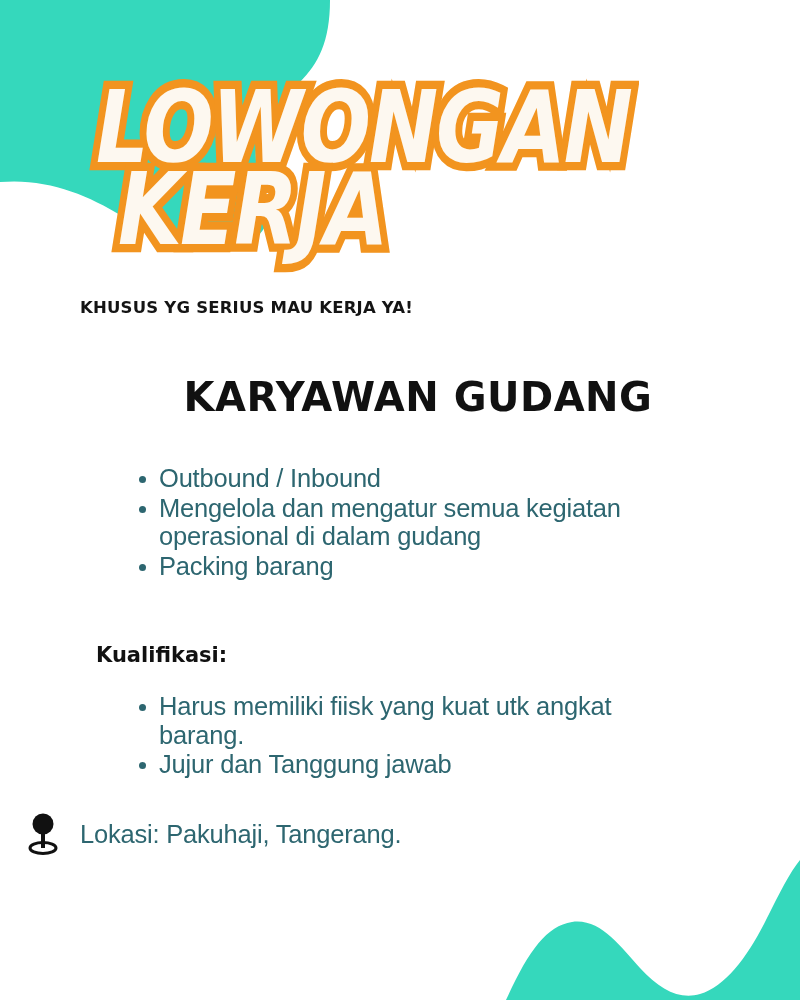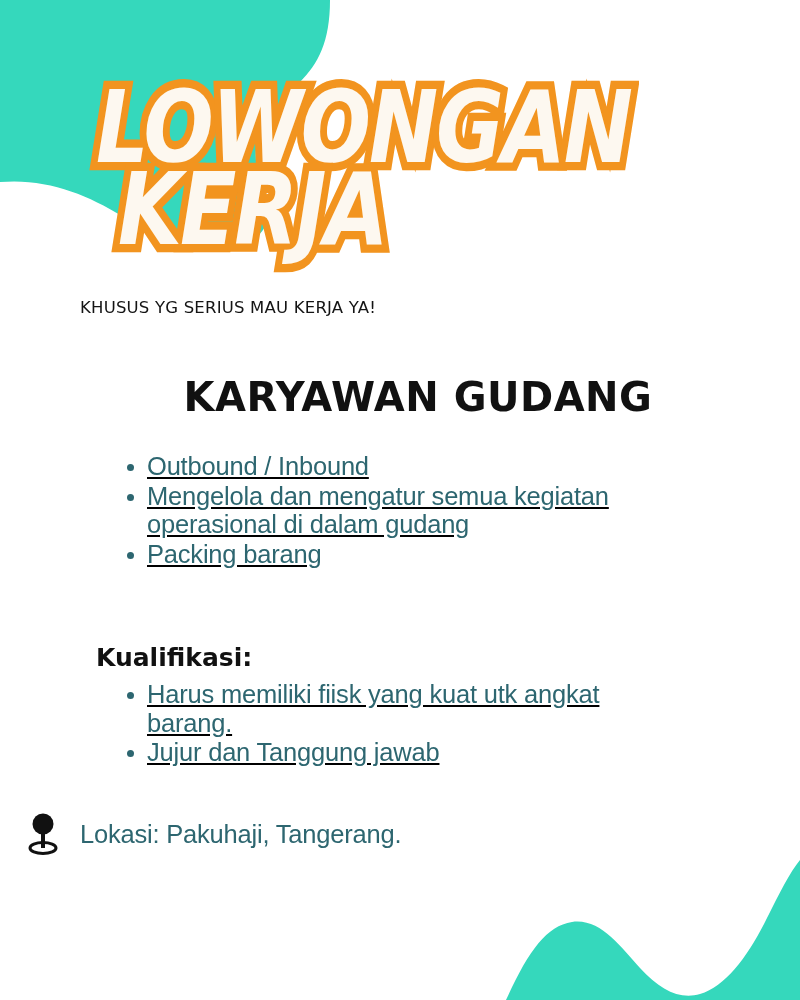--- a/index.html
+++ b/index.html
@@ -64,21 +64,21 @@
     z-index: 3;
   }
 
   
   .subtitle {
     position: absolute;
     left: 80px;
     top: 298px;
     font-family: "DejaVu Sans", sans-serif;
     font-size: 16.5px;
-    font-weight: 400;
+    font-weight: 700;
     letter-spacing: 0.2px;
     color: #141414;
     white-space: nowrap;
   }
 
   
   .job-title {
     position: absolute;
     left: 0;
     top: 374px;
@@ -89,36 +89,35 @@
     font-weight: 700;
     letter-spacing: 0.5px;
     color: #111111;
     margin-left: 18px;
   }
 
   
   .duties-list,
   .qual-list {
     position: absolute;
-    margin: 4px;
+    margin: 16px;
     padding: 0;
     list-style: none;
-    text-decoration: underline;
   }
   .duties-list {
     left: 118px;
     top: 448px;
     width: 520px;
   }
   .qual-heading {
     position: absolute;
     left: 96px;
     top: 643px;
     font-family: "DejaVu Sans", sans-serif;
-    font-size: 25px;
+    font-size: 21px;
     font-weight: 700;
     color: #111111;
   }
   .qual-list {
     left: 118px;
     top: 676px;
     width: 540px;
   }
   .bullet-item {
     position: relative;

